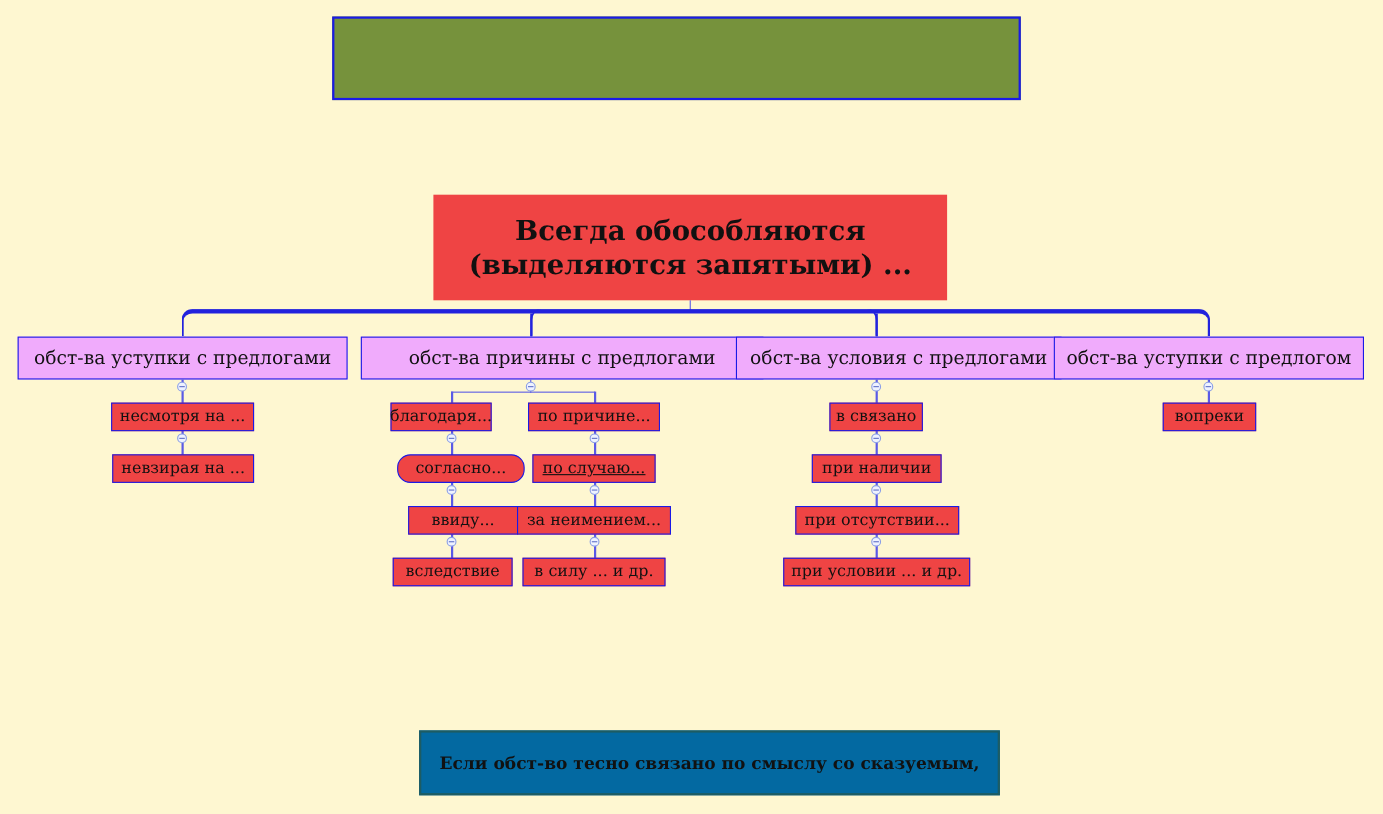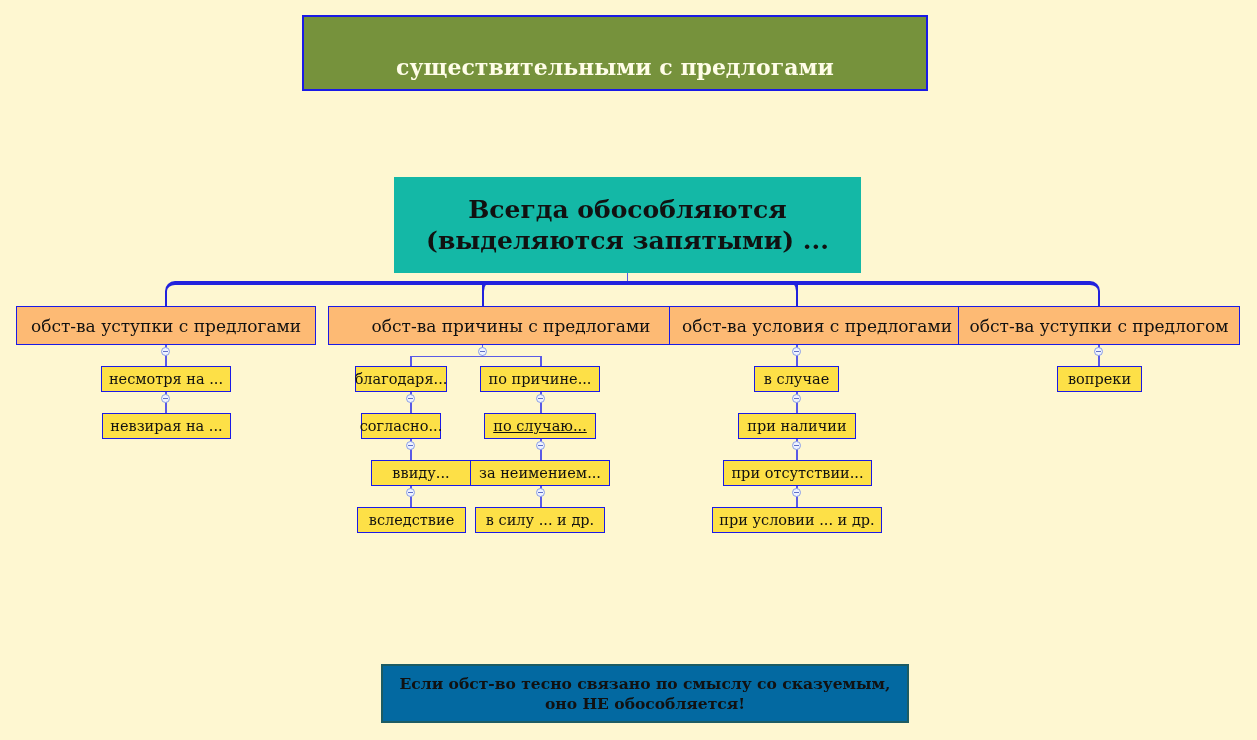--- a/index.html
+++ b/index.html
@@ -2,41 +2,41 @@
 <html><head>
 <meta charset="utf-8">
 <style>
   html, body { margin:0; padding:0; }
   body { width:1257px; height:740px; background:#fef7d1; position:relative; overflow:hidden;
          font-family:"DejaVu Serif","Liberation Serif",serif; }
   .abs { position:absolute; box-sizing:border-box; }
   .title { left:302px; top:15px; width:626px; height:76px; background:#76923c; border:2px solid #1a1ae6;
            color:#fffde8; font-weight:bold; font-size:22px; line-height:28px; text-align:center;
            display:flex; align-items:center; justify-content:center; padding:0 10px; }
-  .root { left:394px; top:177px; width:467px; height:96px; background:#14b8a6; color:#111;
+  .root { left:394px; top:177px; width:467px; height:96px; background:#ef4444; color:#111;
           font-weight:bold; font-size:25px; line-height:31px; text-align:center;
           display:flex; align-items:center; justify-content:center; }
-  .cat { background:#fdba74; border:1px solid #1a1ae6; font-size:17px; color:#111; text-align:center;
+  .cat { background:#f0abfc; border:1px solid #1a1ae6; font-size:17px; color:#111; text-align:center;
          display:flex; align-items:center; justify-content:center; height:39px; top:306px; white-space:nowrap; }
-  .leaf { background:#fde047; border:1px solid #1a1ae6; font-size:14.5px; color:#111; text-align:center;
+  .leaf { background:#ef4444; border:1px solid #1a1ae6; font-size:14.5px; color:#111; text-align:center;
           display:flex; align-items:center; justify-content:center; height:26px; white-space:nowrap; }
   .line { background:#2222dd; }
   .thin { background:#5a5ae6; }
   .coll { width:9px; height:9px; border:1px solid #8a9ee6; border-radius:50%; background:#eef2ff;
           box-sizing:border-box; display:flex; align-items:center; justify-content:center; }
   .coll::after { content:""; width:5px; height:1px; background:#6070c8; }
   .note { left:381px; top:664px; width:528px; height:59px; background:#0369a1; border:2px solid #1d5c63;
           font-weight:bold; font-size:15.5px; line-height:20px; color:#111; text-align:center;
           display:flex; align-items:center; justify-content:center; }
 </style>
 </head>
 <body>
 
 <div class="abs title">
-  <div><br><span>существительными с предлогами</span></div>
+  <div><br></div>
 </div>
 
 <div class="abs root">
   <div><span>Всегда обособляются</span><br><span>(выделяются запятыми)  ...</span></div>
 </div>
 
 <div class="abs thin" style="left:627px;top:273px;width:1px;height:10px;"></div>
 <div class="abs" style="left:165px;top:281px;width:935px;height:25px;border:4px solid #2222dd;border-bottom:none;border-radius:10px 10px 0 0;border-left-width:2px;border-right-width:2px;"></div>
 <div class="abs" style="left:482px;top:281px;width:316px;height:25px;border:2px solid #2222dd;border-bottom:none;border-radius:10px 10px 0 0;border-top:none;"></div>
 <div class="abs line" style="left:482px;top:285px;width:2px;height:21px;"></div>
@@ -61,21 +61,21 @@
 <div class="abs thin" style="left:482px;top:345px;width:1px;height:12px;"></div>
 <div class="abs thin" style="left:410px;top:356px;width:131px;height:1px;"></div>
 <div class="abs thin" style="left:410px;top:356px;width:2px;height:152px;"></div>
 <div class="abs thin" style="left:540px;top:356px;width:2px;height:152px;"></div>
 <div class="abs coll" style="left:478px;top:347px;"></div>
 
 <div class="abs leaf" style="left:355px;top:366px;width:92px;">
     <span>благодаря...</span>
   </div>
 <div class="abs coll" style="left:406px;top:394px;"></div>
-<div class="abs leaf" style="left:361px;top:413px;width:80px;">
+<div class="abs leaf" style="left:361px;top:413px;width:116px;border-radius:12px;">
     <span>согласно...</span>
   </div>
 <div class="abs coll" style="left:406px;top:441px;"></div>
 <div class="abs leaf" style="left:371px;top:460px;width:100px;">
     <span>ввиду...</span>
   </div>
 <div class="abs coll" style="left:406px;top:488px;"></div>
 <div class="abs leaf" style="left:357px;top:507px;width:109px;">
     <span>вследствие</span>
   </div>
@@ -95,21 +95,21 @@
 <div class="abs leaf" style="left:475px;top:507px;width:130px;">
     <span>в силу ... и др.</span>
   </div>
 
 <div class="abs cat" style="left:649px;width:296px;margin-left:20px;">
   <span>обст-ва условия с предлогами</span>
 </div>
 <div class="abs thin" style="left:796px;top:345px;width:2px;height:163px;"></div>
 <div class="abs coll" style="left:792px;top:347px;"></div>
 <div class="abs leaf" style="left:754px;top:366px;width:85px;">
-    <span>в случае</span>
+    <span>в связано</span>
   </div>
 <div class="abs coll" style="left:792px;top:394px;"></div>
 <div class="abs leaf" style="left:738px;top:413px;width:118px;">
     <span>при наличии</span>
   </div>
 <div class="abs coll" style="left:792px;top:441px;"></div>
 <div class="abs leaf" style="left:723px;top:460px;width:149px;">
     <span>при отсутствии...</span>
   </div>
 <div class="abs coll" style="left:792px;top:488px;"></div>
@@ -120,14 +120,14 @@
 <div class="abs cat" style="left:958px;width:282px;">
   <span>обст-ва уступки с предлогом</span>
 </div>
 <div class="abs thin" style="left:1098px;top:345px;width:2px;height:22px;"></div>
 <div class="abs coll" style="left:1094px;top:347px;"></div>
 <div class="abs leaf" style="left:1057px;top:366px;width:85px;">
     <span>вопреки</span>
   </div>
 
 <div class="abs note">
-  <div><span>Если обст-во тесно связано по смыслу со сказуемым,</span><br><span>оно НЕ обособляется!</span></div>
+  <div><span>Если обст-во тесно связано по смыслу со сказуемым,</span><br></div>
 </div>
 
 </body></html>

